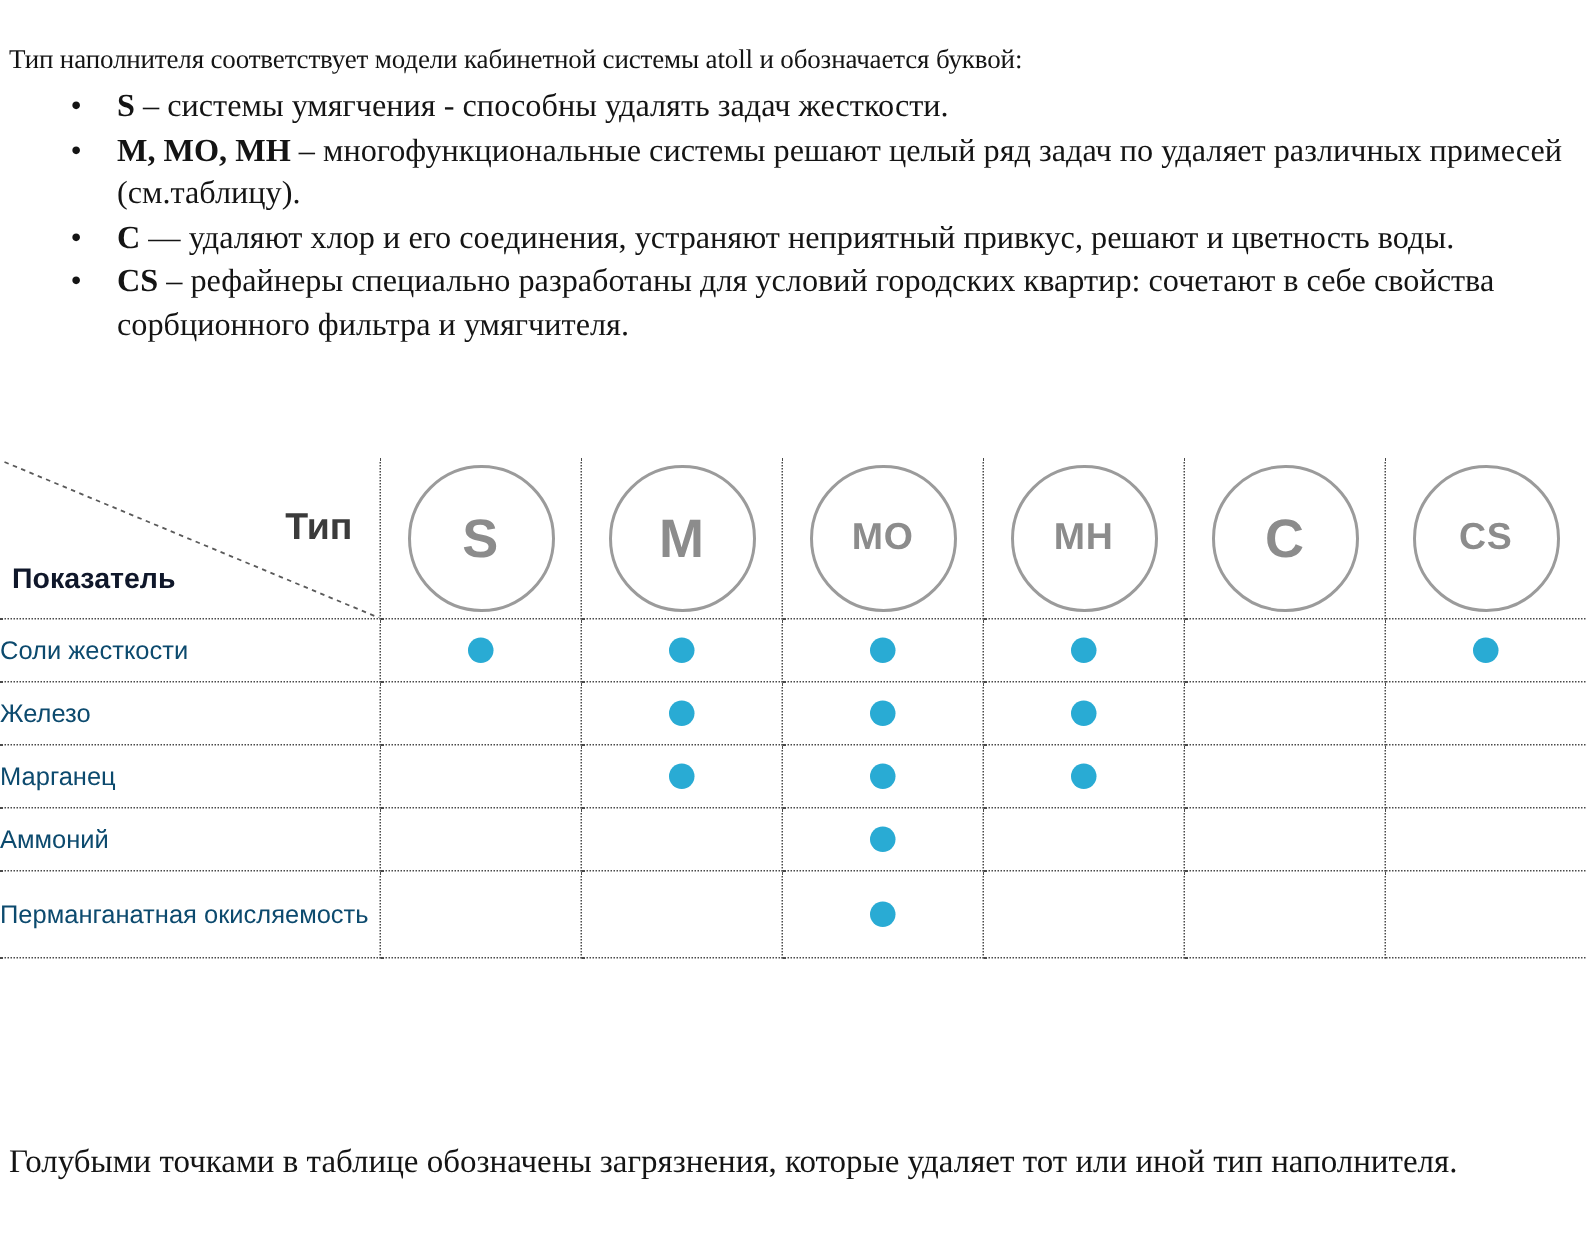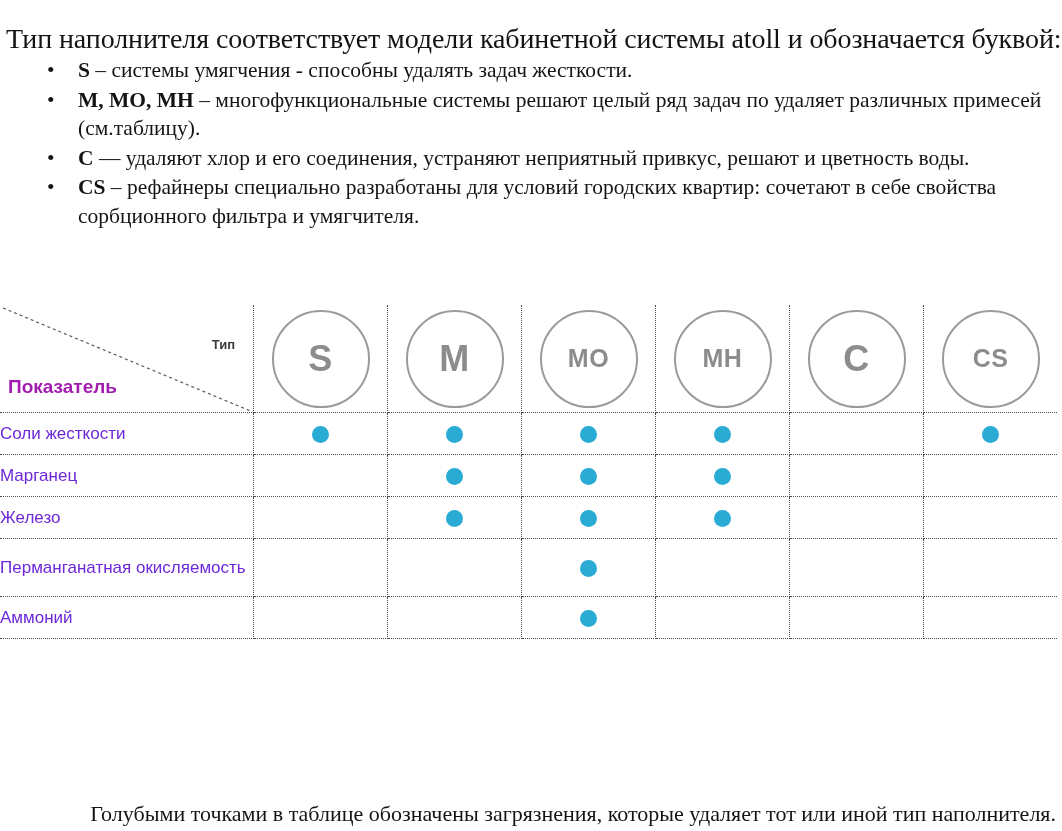--- a/index.html
+++ b/index.html
@@ -16,21 +16,21 @@
     overflow: hidden;
     position: relative;
   }
 
   
   .intro {
     position: absolute;
     left: 6px;
     top: 4px;
     width: 1050px;
-    font-size: 28px;
+    font-size: 18px;
     line-height: 30px;
     letter-spacing: -0.1px;
     white-space: nowrap;
     margin-top: 20px;
   }
 
   
   .bullets {
     position: absolute;
     left: 0px;
@@ -95,30 +95,30 @@
     position: absolute;
     inset: 0;
     width: 100%;
     height: 100%;
     pointer-events: none;
   }
   .corner-type {
     position: absolute;
     right: 18px;
     top: 32px;
-    font-size: 13px;
+    font-size: 25px;
     color: #3b3b3b;
     font-family: "Liberation Sans", "DejaVu Sans", sans-serif;
   }
   .corner-ind {
     position: absolute;
     left: 8px;
     bottom: 14px;
     font-size: 19px;
-    color: #a21caf;
+    color: #0f172a;
     font-family: "Liberation Sans", "DejaVu Sans", sans-serif;
   }
 
   
   .head-cell {
     width: 133px;
     height: 107px;
     position: relative;
     text-align: center;
   }
@@ -144,21 +144,21 @@
     font-family: "Liberation Sans", "DejaVu Sans", sans-serif;
     letter-spacing: 0.5px;
     line-height: 1;
   }
   .circle.wide span { font-size: 25px; }
 
   
   .row-label {
     width: 253px;
     font-size: 17px;
-    color: #6d28d9;
+    color: #0c4a6e;
     padding: 4px 6px 4px 8px;
     line-height: 20px;
     font-family: "Liberation Sans", "DejaVu Sans", sans-serif;
     box-sizing: border-box;
   }
   .data-cell {
     width: 133px;
     text-align: center;
     height: 41px;
   }
@@ -175,26 +175,25 @@
   }
   .dot.empty { background: transparent; }
 
   
   .tbl tr.first-body td { border-top: 1px dotted #4a4a4a; }
 
   
   .caption {
     position: absolute;
     left: 6px;
-    top: 777px;
+    top: 737px;
     width: 1050px;
     font-size: 22px;
     line-height: 30px;
     font-family: "Liberation Serif", "DejaVu Serif", serif;
-    text-align: right;
   }
 </style>
 </head>
 <body>
 
 <p class="intro">Тип наполнителя соответствует модели кабинетной системы atoll и обозначается буквой:</p>
 
 <div class="bullets">
   <div class="bullet-row">
     <span class="bullet-dot">•</span>
@@ -263,57 +262,57 @@
         <td class="row-label">Соли жесткости</td>
         <td class="data-cell"><i class="dot"></i></td>
         <td class="data-cell"><i class="dot"></i></td>
         <td class="data-cell"><i class="dot"></i></td>
         <td class="data-cell"><i class="dot"></i></td>
         <td class="data-cell"><i class="dot empty"></i></td>
         <td class="data-cell"><i class="dot"></i></td>
       </tr>
 
       <tr>
+        <td class="row-label">Железо</td>
+        <td class="data-cell"><i class="dot empty"></i></td>
+        <td class="data-cell"><i class="dot"></i></td>
+        <td class="data-cell"><i class="dot"></i></td>
+        <td class="data-cell"><i class="dot"></i></td>
+        <td class="data-cell"><i class="dot empty"></i></td>
+        <td class="data-cell"><i class="dot empty"></i></td>
+      </tr>
+
+      <tr>
         <td class="row-label">Марганец</td>
         <td class="data-cell"><i class="dot empty"></i></td>
         <td class="data-cell"><i class="dot"></i></td>
         <td class="data-cell"><i class="dot"></i></td>
         <td class="data-cell"><i class="dot"></i></td>
         <td class="data-cell"><i class="dot empty"></i></td>
         <td class="data-cell"><i class="dot empty"></i></td>
       </tr>
 
       <tr>
-        <td class="row-label">Железо</td>
-        <td class="data-cell"><i class="dot empty"></i></td>
-        <td class="data-cell"><i class="dot"></i></td>
-        <td class="data-cell"><i class="dot"></i></td>
-        <td class="data-cell"><i class="dot"></i></td>
+        <td class="row-label">Аммоний</td>
+        <td class="data-cell"><i class="dot empty"></i></td>
+        <td class="data-cell"><i class="dot empty"></i></td>
+        <td class="data-cell"><i class="dot"></i></td>
+        <td class="data-cell"><i class="dot empty"></i></td>
         <td class="data-cell"><i class="dot empty"></i></td>
         <td class="data-cell"><i class="dot empty"></i></td>
       </tr>
 
       <tr>
         <td class="row-label r-tall">Перманганатная окисляемость</td>
         <td class="data-cell r-tall"><i class="dot empty"></i></td>
         <td class="data-cell r-tall"><i class="dot empty"></i></td>
         <td class="data-cell r-tall"><i class="dot"></i></td>
         <td class="data-cell r-tall"><i class="dot empty"></i></td>
         <td class="data-cell r-tall"><i class="dot empty"></i></td>
         <td class="data-cell r-tall"><i class="dot empty"></i></td>
-      </tr>
-
-      <tr>
-        <td class="row-label">Аммоний</td>
-        <td class="data-cell"><i class="dot empty"></i></td>
-        <td class="data-cell"><i class="dot empty"></i></td>
-        <td class="data-cell"><i class="dot"></i></td>
-        <td class="data-cell"><i class="dot empty"></i></td>
-        <td class="data-cell"><i class="dot empty"></i></td>
-        <td class="data-cell"><i class="dot empty"></i></td>
       </tr>
 
 
 
     </tbody>
   </table>
 </div>
 
 <p class="caption">Голубыми точками в таблице обозначены загрязнения, которые удаляет тот или иной тип наполнителя.</p>
 

